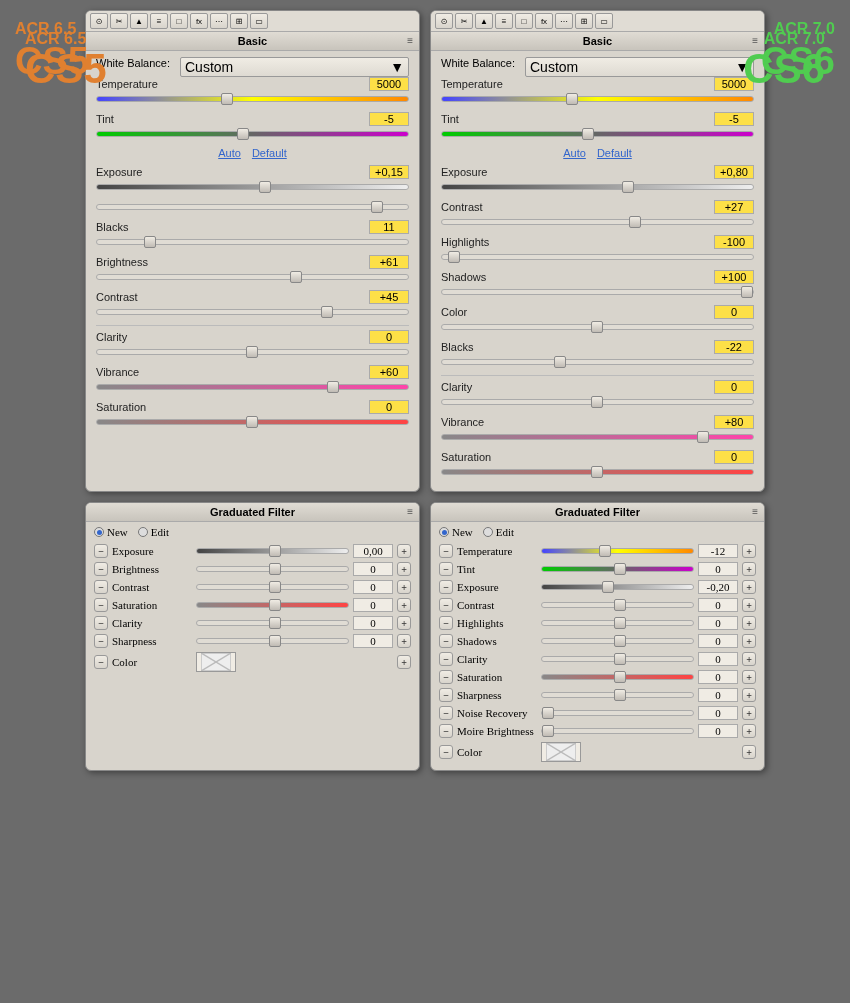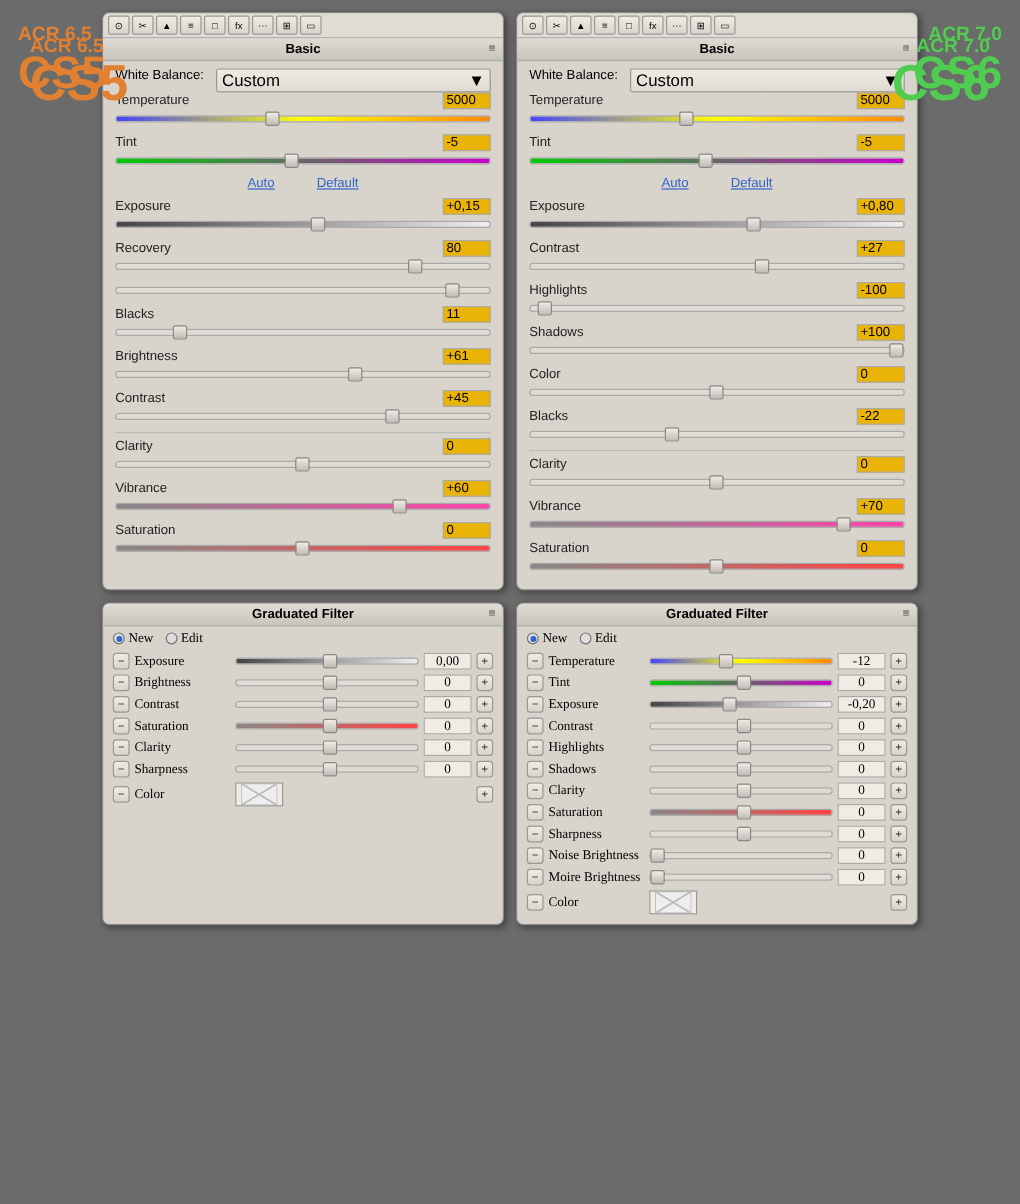--- a/index.html
+++ b/index.html
@@ -110,23 +110,24 @@
       align-items: center;
       margin-bottom: 1px;
     }
 
     .slider-label {
       font-size: 11px;
       color: #222;
     }
 
     .slider-value {
-      background: #eab308;
+      background: #fde047;
       border: 1px solid #aaa;
       min-width: 40px;
+      text-align: center;
       font-size: 11px;
       padding: 0 2px;
     }
 
     .slider-track-container {
       position: relative;
       height: 14px;
       display: flex;
       align-items: center;
     }
@@ -174,21 +175,21 @@
 
     .auto-default-row {
       text-align: center;
       margin-bottom: 6px;
     }
 
     .auto-default-row a {
       color: #3366cc;
       text-decoration: underline;
       font-size: 11px;
-      margin: 0 16px;
+      margin: 0 4px;
       cursor: pointer;
     }
 
     
     .gf-panel .panel-content {
       padding: 4px 8px;
       font-family: Liberation Serif, serif;
     }
 
     .gf-new-edit-row {
@@ -406,31 +407,20 @@
             <span class="slider-label">Exposure</span>
             <div class="slider-value">+0,15</div>
           </div>
           <div class="slider-track-container">
             <div class="slider-track exposure">
               <div class="slider-thumb" style="left: 52%;"></div>
             </div>
           </div>
         </div>
 
-        <div class="slider-row">
-          <div class="slider-header">
-            <span class="slider-label">Recovery</span>
-            <div class="slider-value">80</div>
-          </div>
-          <div class="slider-track-container">
-            <div class="slider-track">
-              <div class="slider-thumb" style="left: 78%;"></div>
-            </div>
-          </div>
-        </div>
 
         <div class="slider-row">
           <div class="slider-track-container">
             <div class="slider-track">
               <div class="slider-thumb" style="left: 88%;"></div>
             </div>
           </div>
         </div>
 
         <div class="slider-row">
@@ -645,21 +635,21 @@
           <div class="slider-track-container">
             <div class="slider-track">
               <div class="slider-thumb" style="left: 48%;"></div>
             </div>
           </div>
         </div>
 
         <div class="slider-row">
           <div class="slider-header">
             <span class="slider-label">Vibrance</span>
-            <div class="slider-value">+70</div>
+            <div class="slider-value">+80</div>
           </div>
           <div class="slider-track-container">
             <div class="slider-track vibrance">
               <div class="slider-thumb" style="left: 82%;"></div>
             </div>
           </div>
         </div>
 
         <div class="slider-row">
           <div class="slider-header">
@@ -931,21 +921,21 @@
                 <div class="slider-thumb" style="left: 48%;"></div>
               </div>
             </div>
           </div>
           <div class="gf-value">0</div>
           <div class="gf-plus">+</div>
         </div>
 
         <div class="gf-row">
           <div class="gf-minus">−</div>
-          <span class="gf-label">Noise Brightness</span>
+          <span class="gf-label">Noise Recovery</span>
           <div class="gf-slider-area">
             <div class="slider-track-container">
               <div class="slider-track">
                 <div class="slider-thumb" style="left: 0%;"></div>
               </div>
             </div>
           </div>
           <div class="gf-value">0</div>
           <div class="gf-plus">+</div>
         </div>

